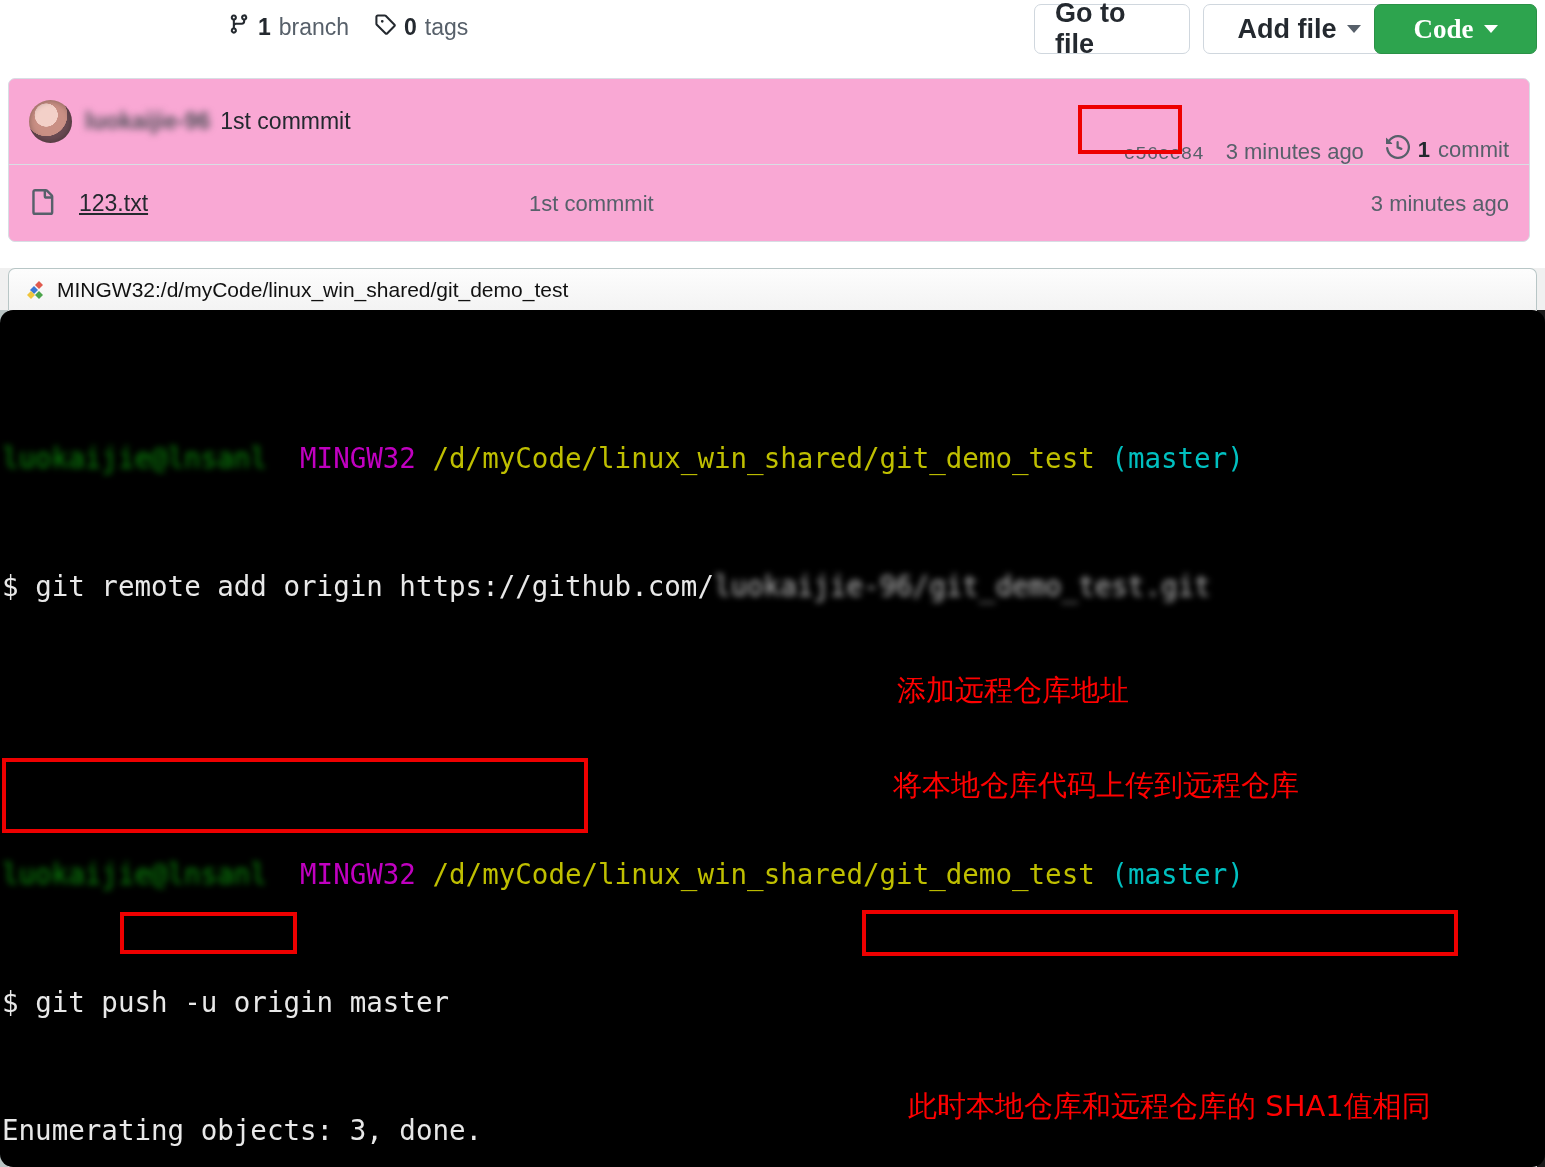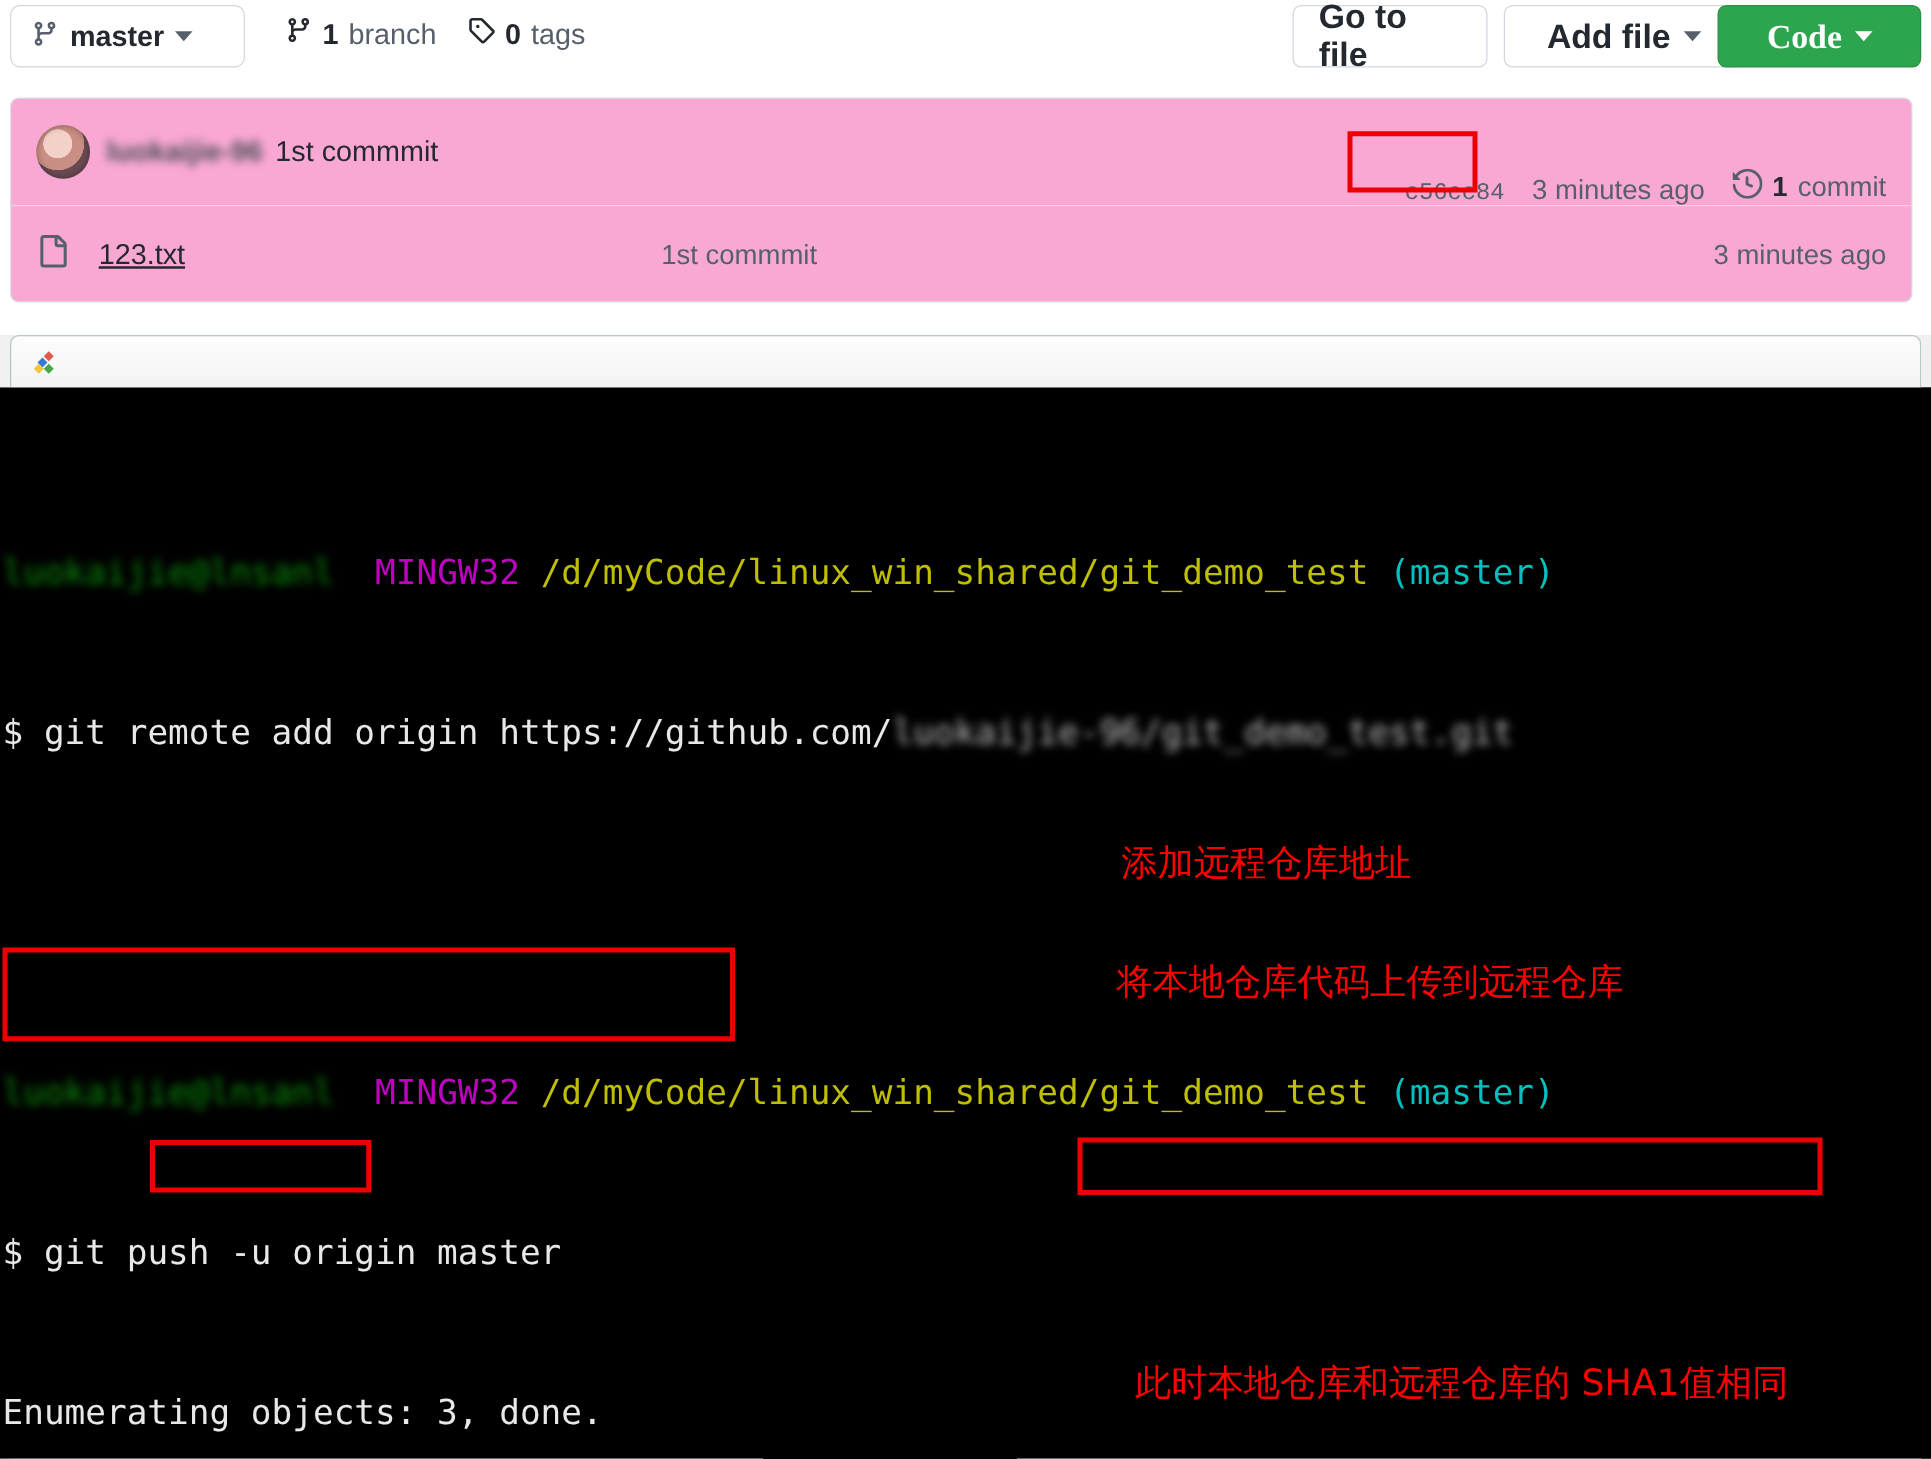--- a/index.html
+++ b/index.html
@@ -113,20 +113,21 @@
     border-radius: 7px 7px 0 0;
     display:flex; align-items:center; gap: 10px; padding-left: 14px;
   }
   .mingw-icon { width: 24px; height: 24px; flex:0 0 auto; }
   .term-title { font-size: 21px; color:#111; }
 
   .term-body {
     position:absolute; left: 0; top: 42px; width: 1545px; height: 857px;
     background:#000;
     overflow:hidden;
+    border-radius:13px;
   }
   .term-inner {
     position:absolute; left: 0; top: 0; right: 0;
     padding: 4px 0 0 2px;
     font-family: "DejaVu Sans Mono", "Liberation Mono", monospace;
     font-size: 27.5px;
     line-height: 32px;
     color: #cccccc;
     white-space: pre;
     letter-spacing: 0px;
@@ -158,29 +159,20 @@
 </style>
 </head>
 <body>
 
 <div id="root">
 
   <div class="gh">
 
     <div class="gh-toolbar">
 
-      <div class="branch-select">
-        <span>
-          <svg width="22" height="24" viewBox="0 0 16 16" fill="#57606a" aria-hidden="true">
-            <path d="M9.5 3.25a2.25 2.25 0 1 1 3 2.122V6A2.5 2.5 0 0 1 10 8.5H6a1 1 0 0 0-1 1v1.128a2.251 2.251 0 1 1-1.5 0V5.372a2.25 2.25 0 1 1 1.5 0v1.836A2.492 2.492 0 0 1 6 7h4a1 1 0 0 0 1-1v-.628A2.25 2.25 0 0 1 9.5 3.25Zm-6 0a.75.75 0 1 0 1.5 0 .75.75 0 0 0-1.5 0Zm8.25-.75a.75.75 0 1 0 0 1.5.75.75 0 0 0 0-1.5ZM4.25 12a.75.75 0 1 0 0 1.5.75.75 0 0 0 0-1.5Z"></path>
-          </svg>
-        </span>
-        <span class="lbl">master</span>
-        <span class="caret"></span>
-      </div>
 
       <div class="counter" id="branch-counter">
         <span>
           <svg width="22" height="24" viewBox="0 0 16 16" fill="#24292f" aria-hidden="true">
             <path d="M9.5 3.25a2.25 2.25 0 1 1 3 2.122V6A2.5 2.5 0 0 1 10 8.5H6a1 1 0 0 0-1 1v1.128a2.251 2.251 0 1 1-1.5 0V5.372a2.25 2.25 0 1 1 1.5 0v1.836A2.492 2.492 0 0 1 6 7h4a1 1 0 0 0 1-1v-.628A2.25 2.25 0 0 1 9.5 3.25Zm-6 0a.75.75 0 1 0 1.5 0 .75.75 0 0 0-1.5 0Zm8.25-.75a.75.75 0 1 0 0 1.5.75.75 0 0 0 0-1.5ZM4.25 12a.75.75 0 1 0 0 1.5.75.75 0 0 0 0-1.5Z"></path>
           </svg>
         </span>
         <b>1</b>
         <span>branch</span>
       </div>
@@ -251,20 +243,21 @@
 
     <div class="term-titlebar">
       <span class="mingw-icon">
         <svg width="24" height="24" viewBox="0 0 24 24" aria-hidden="true">
           <polygon points="7,12 11,8 15,12 11,16" fill="#3a78d4"></polygon>
           <polygon points="12,7 16,3 20,7 16,11" fill="#e05a4e"></polygon>
           <polygon points="12,17 16,13 20,17 16,21" fill="#4aa44a"></polygon>
           <polygon points="4,17 8,13 12,17 8,21" fill="#f0c53c"></polygon>
         </svg>
       </span>
+      <span class="term-title">MINGW32:/d/myCode/linux_win_shared/git_demo_test</span>
     </div>
 
     <div class="term-left-edge"></div>
     <div class="term-scroll"></div>
 
     <div class="term-body">
       <div class="term-inner">
 
         
         <div class="ln"><span class="c-user">luokaijie@lnsanl</span><span class="c-white">  </span><span class="c-mingw">MINGW32</span><span class="c-white"> </span><span class="c-path">/d/myCode/linux_win_shared/git_demo_test</span><span class="c-white"> </span><span class="c-branch">(master)</span></div>

